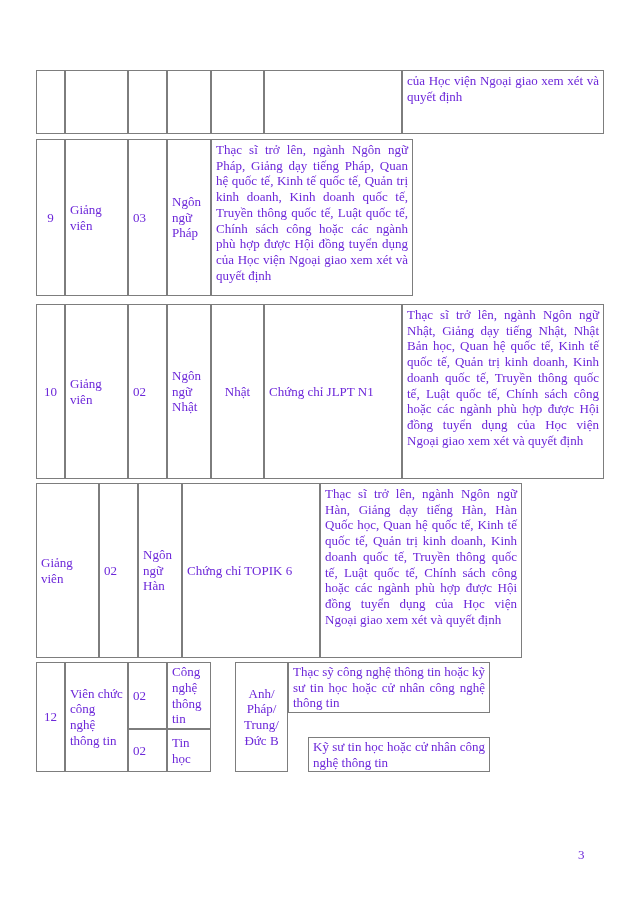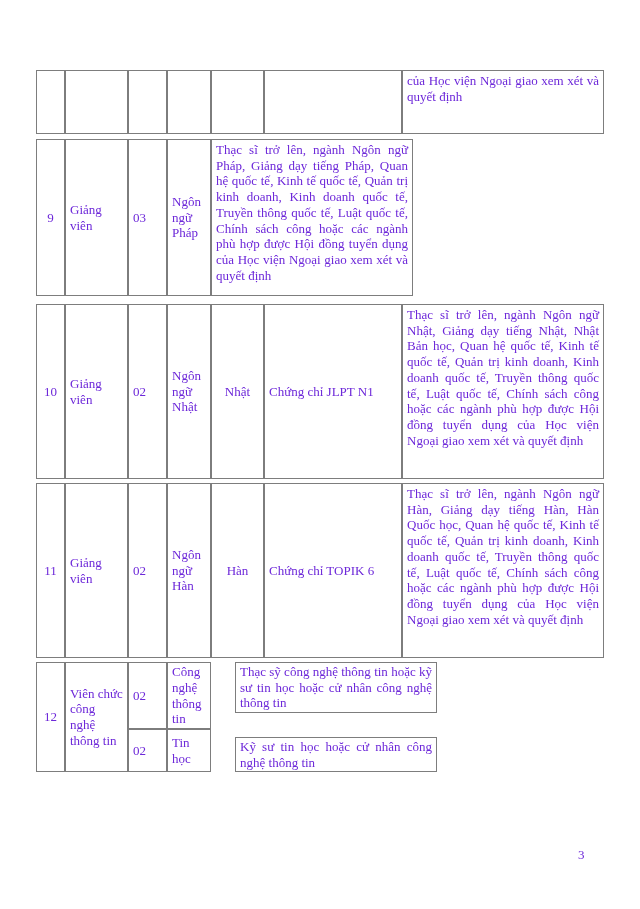--- a/index.html
+++ b/index.html
@@ -94,34 +94,28 @@
         </div>
       <div class="cell w6">
           <span>Chứng chỉ JLPT N1</span>
         </div>
       <div class="cell w7 jst top">
           <span>Thạc sĩ trở lên, ngành Ngôn ngữ Nhật, Giảng dạy tiếng Nhật, Nhật Bản học, Quan hệ quốc tế, Kinh tế quốc tế, Quản trị kinh doanh, Kinh doanh quốc tế, Truyền thông quốc tế, Luật quốc tế, Chính sách công hoặc các ngành phù hợp được Hội đồng tuyển dụng của Học viện Ngoại giao xem xét và quyết định</span>
         </div>
     </div>
 
     <div class="trow" style="height:175px;margin-bottom:4px;">
-      <div class="cell w1 ctr">
-          <span>11</span>
-        </div>
       <div class="cell w2">
           <span>Giảng viên</span>
         </div>
       <div class="cell w3">
           <span>02</span>
         </div>
       <div class="cell w4">
           <span>Ngôn ngữ Hàn</span>
-        </div>
-      <div class="cell w5 ctr">
-          <span>Hàn</span>
         </div>
       <div class="cell w6">
           <span>Chứng chỉ TOPIK 6</span>
         </div>
       <div class="cell w7 jst top">
           <span>Thạc sĩ trở lên, ngành Ngôn ngữ Hàn, Giảng dạy tiếng Hàn, Hàn Quốc học, Quan hệ quốc tế, Kinh tế quốc tế, Quản trị kinh doanh, Kinh doanh quốc tế, Truyền thông quốc tế, Luật quốc tế, Chính sách công hoặc các ngành phù hợp được Hội đồng tuyển dụng của Học viện Ngoại giao xem xét và quyết định</span>
         </div>
     </div>
 
     <div class="trow" style="height:110px;">
@@ -142,27 +136,30 @@
         </div>
         <div class="subrow" style="height:43px;">
           <div class="cell w3">
               <span>02</span>
             </div>
           <div class="cell w4">
               <span>Tin học</span>
             </div>
         </div>
       </div>
+      <div class="cell w5 ctr">
+          <span>Anh/ Pháp/ Trung/ Đức B</span>
+        </div>
       <div class="colgroup right">
         <div class="subrow" style="height:67px;">
           <div class="cell w7 jst">
               <span>Thạc sỹ công nghệ thông tin hoặc kỹ sư tin học hoặc cử nhân công nghệ thông tin</span>
             </div>
         </div>
-        <div class="subrow" style="height:35px;">
+        <div class="subrow" style="height:35px;margin-left:20px;">
           <div class="cell w7 jst">
               <span>Kỹ sư tin học hoặc cử nhân công nghệ thông tin</span>
             </div>
         </div>
       </div>
     </div>
 
   </div>
 
   <div class="page-number">3</div>

